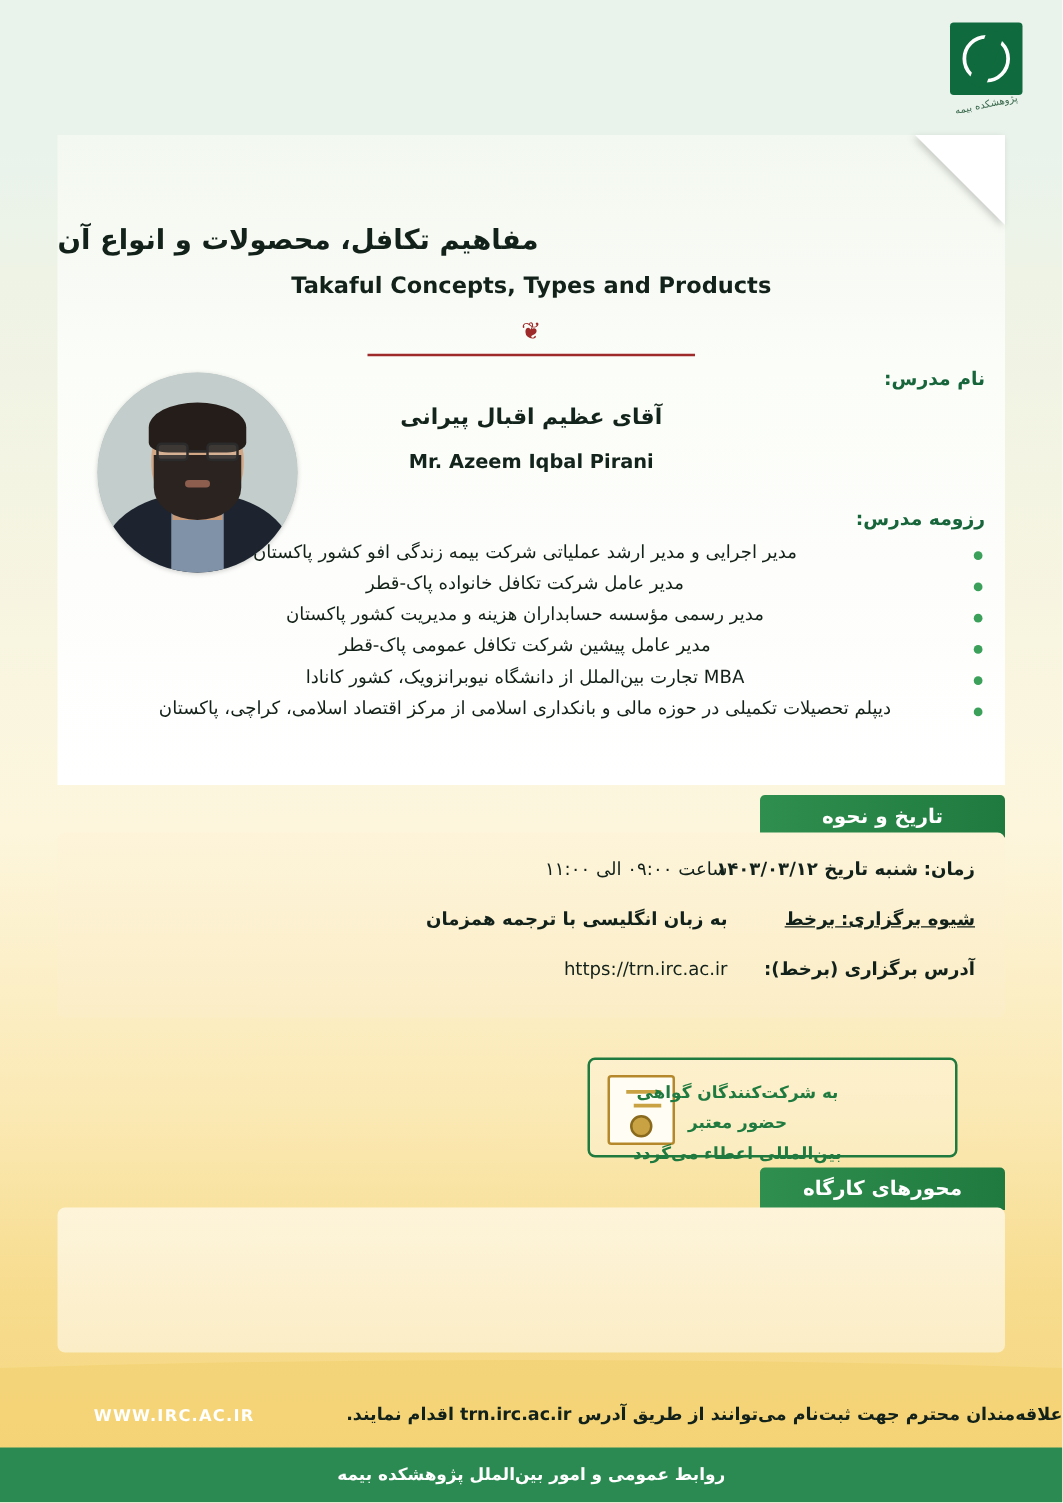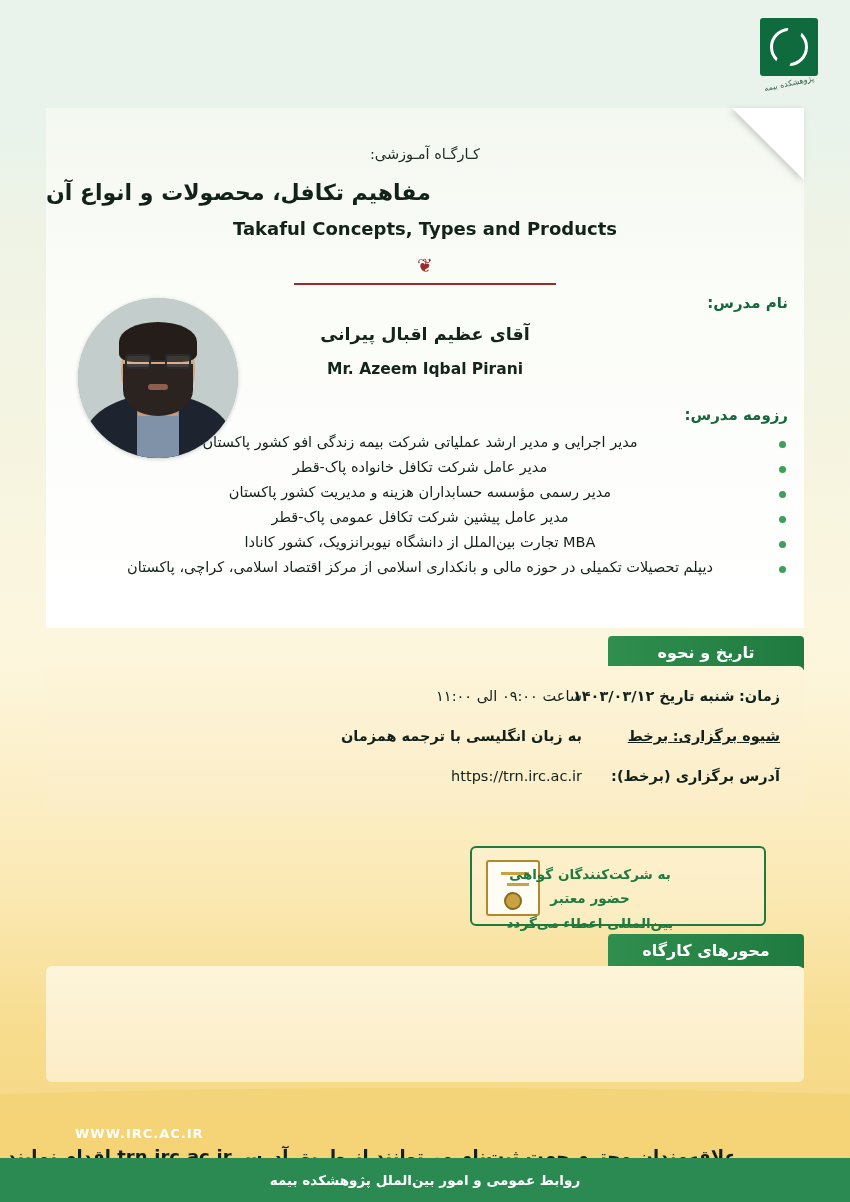--- a/index.html
+++ b/index.html
@@ -216,22 +216,22 @@
     display:block;height:3px;background:#c9a243;margin:8px 9px 0;
   }
   .certicon i:nth-child(1){margin-top:10px;width:28px;}
   .certicon i:nth-child(2){width:22px;}
   .certicon .seal{
     position:absolute;left:50%;bottom:4px;margin-left:-9px;width:18px;height:18px;
     border-radius:50%;background:#c9a243;border:2px solid #8a6a1c;box-sizing:border-box;
   }
   
   .footer-note{
-    position:absolute;left:0;right:0;top:1124px;text-align:left;
-    font-size:18px;font-weight:bold;color:#12211a;margin-top:22px;
+    position:absolute;left:0;right:0;top:1124px;text-align:right;
+    font-size:14px;font-weight:bold;color:#12211a;
   }
   .footer-note .lnk{color:#12211a;}
   .site{
     position:absolute;left:50px;top:1126px;
     font-size:13px;font-weight:bold;color:#ffffff;letter-spacing:1px;margin-left:25px;
   }
   .footerbar{
     position:absolute;left:0;bottom:0;width:850px;height:44px;
     background:#2b8a52;color:#fff;
     font-size:13.5px;font-weight:bold;
@@ -251,21 +251,20 @@
 
 
   <div class="logo">
     <div class="mark"></div>
     <div class="logotext">پژوهشکده بیمه</div>
   </div>
 
   <div class="card">
     <div class="fold"></div>
 
-    <div class="kicker">کـارگـاه آمـوزشی:</div>
     <div class="wtitle-fa">مفاهیم تکافل، محصولات و انواع آن</div>
     <div class="wtitle-en">Takaful Concepts, Types and Products</div>
 
     <div class="ornament">
       ❦
       <span class="rule"></span>
     </div>
 
     <div class="lbl-green teacher-label">نام مدرس:</div>
     <div class="teacher-fa">آقای عظیم اقبال پیرانی</div>

